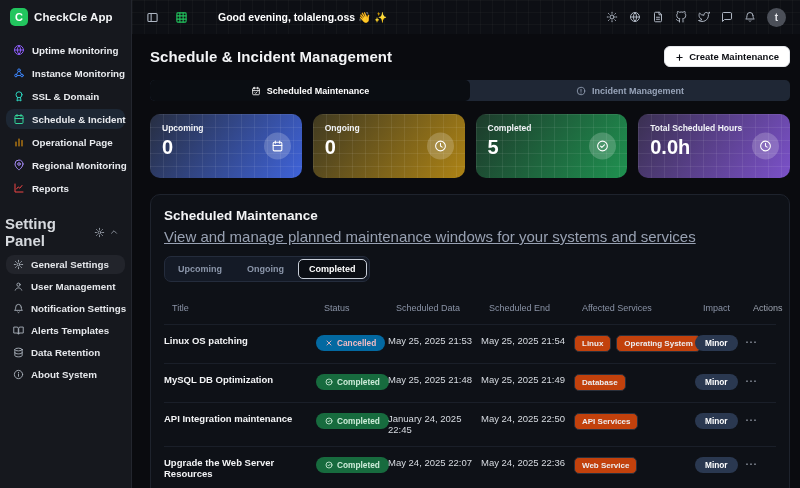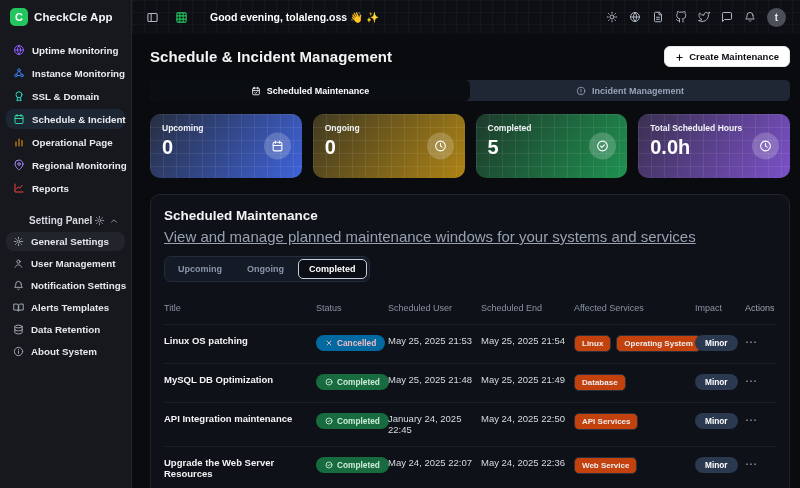--- a/index.html
+++ b/index.html
@@ -9,29 +9,29 @@
 
   
   .sidebar { width:132px; background:#16181e; border-right:1px solid #23262e; display:flex; flex-direction:column; flex:none; }
   .logo-row { height:34px; display:flex; align-items:center; gap:6px; padding:0 10px; flex:none; }
   .logo-badge { width:18px; height:18px; border-radius:5px; background:#22c55e; color:#fff; font-size:11px; font-weight:800; display:flex; align-items:center; justify-content:center; }
   .logo-title { font-size:11.5px; font-weight:800; letter-spacing:.1px; }
   .nav { padding:6px 6px 0; }
   .nav-item { display:flex; align-items:center; gap:7px; padding:4px 7px; margin-bottom:3px; border-radius:8px; font-size:9.8px; font-weight:700; color:#e8eaee; cursor:pointer; white-space:nowrap; }
   .nav-item.active { background:#1d2734; }
   .nav-item .ic { flex:none; }
-  .settings-header { margin-top:14px; padding:0 12px 0 29px; display:flex; align-items:center; font-size:10px; font-weight:700; color:#d6d9de; }
+  .settings-header { margin-top:14px; padding:0 12px 0 5px; display:flex; align-items:center; font-size:15px; font-weight:700; color:#d6d9de; }
   .settings-header .sh-icons { margin-left:auto; display:flex; align-items:center; gap:4px; color:#9aa1ac; }
   .nav.settings .nav-item { color:#e4e6ea; font-weight:600; }
   .nav.settings .nav-item.active { background:#22242b; }
   .nav.settings .ic { color:#aab1bb; }
 
   
   .main { flex:1; display:flex; flex-direction:column; background:#0a0b0f; min-width:0; }
-  .topbar { height:34px; flex:none; display:flex; align-items:center; padding:10px 14px; gap:16px;
+  .topbar { height:34px; flex:none; display:flex; align-items:center; padding:10px 14px; gap:24px;
     background-color:#0d0f14;
     background-image:linear-gradient(rgba(255,255,255,.028) 1px, transparent 1px), linear-gradient(90deg, rgba(255,255,255,.028) 1px, transparent 1px);
     background-size:12px 12px; }
   .tb-btn { background:none; border:none; color:#aeb6c2; display:flex; align-items:center; cursor:pointer; padding:0; }
   .greeting { font-size:10.5px; font-weight:800; color:#fff; margin-left:6px; white-space:nowrap; }
   .topbar-right { margin-left:auto; display:flex; align-items:center; gap:11px; }
   .avatar { width:19px; height:19px; border-radius:50%; background:#4b4f58; color:#e5e7eb; font-size:10px; font-weight:700; display:flex; align-items:center; justify-content:center; cursor:pointer; }
 
   .content { flex:1; padding:0 10px 0 18px; overflow:hidden; }
   .page-head { display:flex; align-items:center; justify-content:space-between; margin-top:12px; }
@@ -52,21 +52,21 @@
   .stat-icon { position:absolute; right:11px; top:50%; transform:translateY(-50%); width:27px; height:27px; border-radius:50%; background:rgba(255,255,255,.20); display:flex; align-items:center; justify-content:center; color:#fff; }
 
   .panel { margin-top:16px; background:#0e1117; border:1px solid #1e232d; border-radius:10px; padding:13px 13px 14px; }
   .panel-title { font-size:13.5px; font-weight:800; }
   .panel-sub { font-size:15px; color:#98a1b2; margin-top:5px;text-decoration:underline; }
   .filters { display:inline-flex; gap:3px; margin-top:11px; background:#141a26; border:1px solid #242c3c; border-radius:7px; padding:2px; }
   .filter { border:1px solid transparent; background:none; color:#8b96aa; font-family:inherit; font-size:9px; font-weight:700; padding:4px 10px; border-radius:5px; cursor:pointer; }
   .filter.active { background:#0b0e14; border-color:#c9cfd9; color:#fff; }
 
   .table { margin-top:13px; }
-  .thead { display:flex; color:#8a93a6; font-size:9px; font-weight:400; padding:8px 0 11px; }
+  .thead { display:flex; color:#8a93a6; font-size:9px; font-weight:400; padding:8px 0 11px;margin-left:8px; }
   .trow { display:flex; align-items:flex-start; border-top:1px solid #1a1f29; padding:10px 0 11px; font-size:9.5px; }
   .c0 { width:152px; flex:none; font-weight:600; color:#f3f4f6; padding-right:8px; }
   .c1 { width:72px; flex:none; }
   .c2 { width:93px; flex:none; color:#d7dbe1; }
   .c3 { width:93px; flex:none; color:#d7dbe1; }
   .c4 { width:121px; flex:none; display:flex; gap:5px; flex-wrap:nowrap; padding-right:6px; }
   .c5 { width:50px; flex:none; }
   .c6 { flex:1; color:#9ca3af; font-size:11px; letter-spacing:1px; line-height:8px; }
   .thead .c0,.thead .c2,.thead .c3,.thead .c4,.thead .c5 { font-weight:400; color:#8a93a6; font-size:9px; }
   .thead .c6 { font-size:9px; letter-spacing:0; line-height:normal; }
@@ -333,21 +333,21 @@
         <p class="panel-sub">View and manage planned maintenance windows for your systems and services</p>
         <div class="filters" id="filters">
             <button class="filter">Upcoming</button>
             <button class="filter">Ongoing</button>
             <button class="filter active">Completed</button>
           </div>
         <div class="table">
           <div class="thead" id="thead">
               <div class="c0">Title</div>
               <div class="c1">Status</div>
-              <div class="c2">Scheduled User</div>
+              <div class="c2">Scheduled Data</div>
               <div class="c3">Scheduled End</div>
               <div class="c4">Affected Services</div>
               <div class="c5">Impact</div>
               <div class="c6">Actions</div>
             </div>
           <div id="tbody">
               <div class="trow">
     <div class="c0">Linux OS patching</div>
     <div class="c1">
       <span class="pill" style="background:#0369a1;color:#f3bcc3"><svg class="ic" width="8" height="8" viewBox="0 0 24 24" fill="none" stroke="#f3bcc3" stroke-width="2.6" stroke-linecap="round" stroke-linejoin="round">

